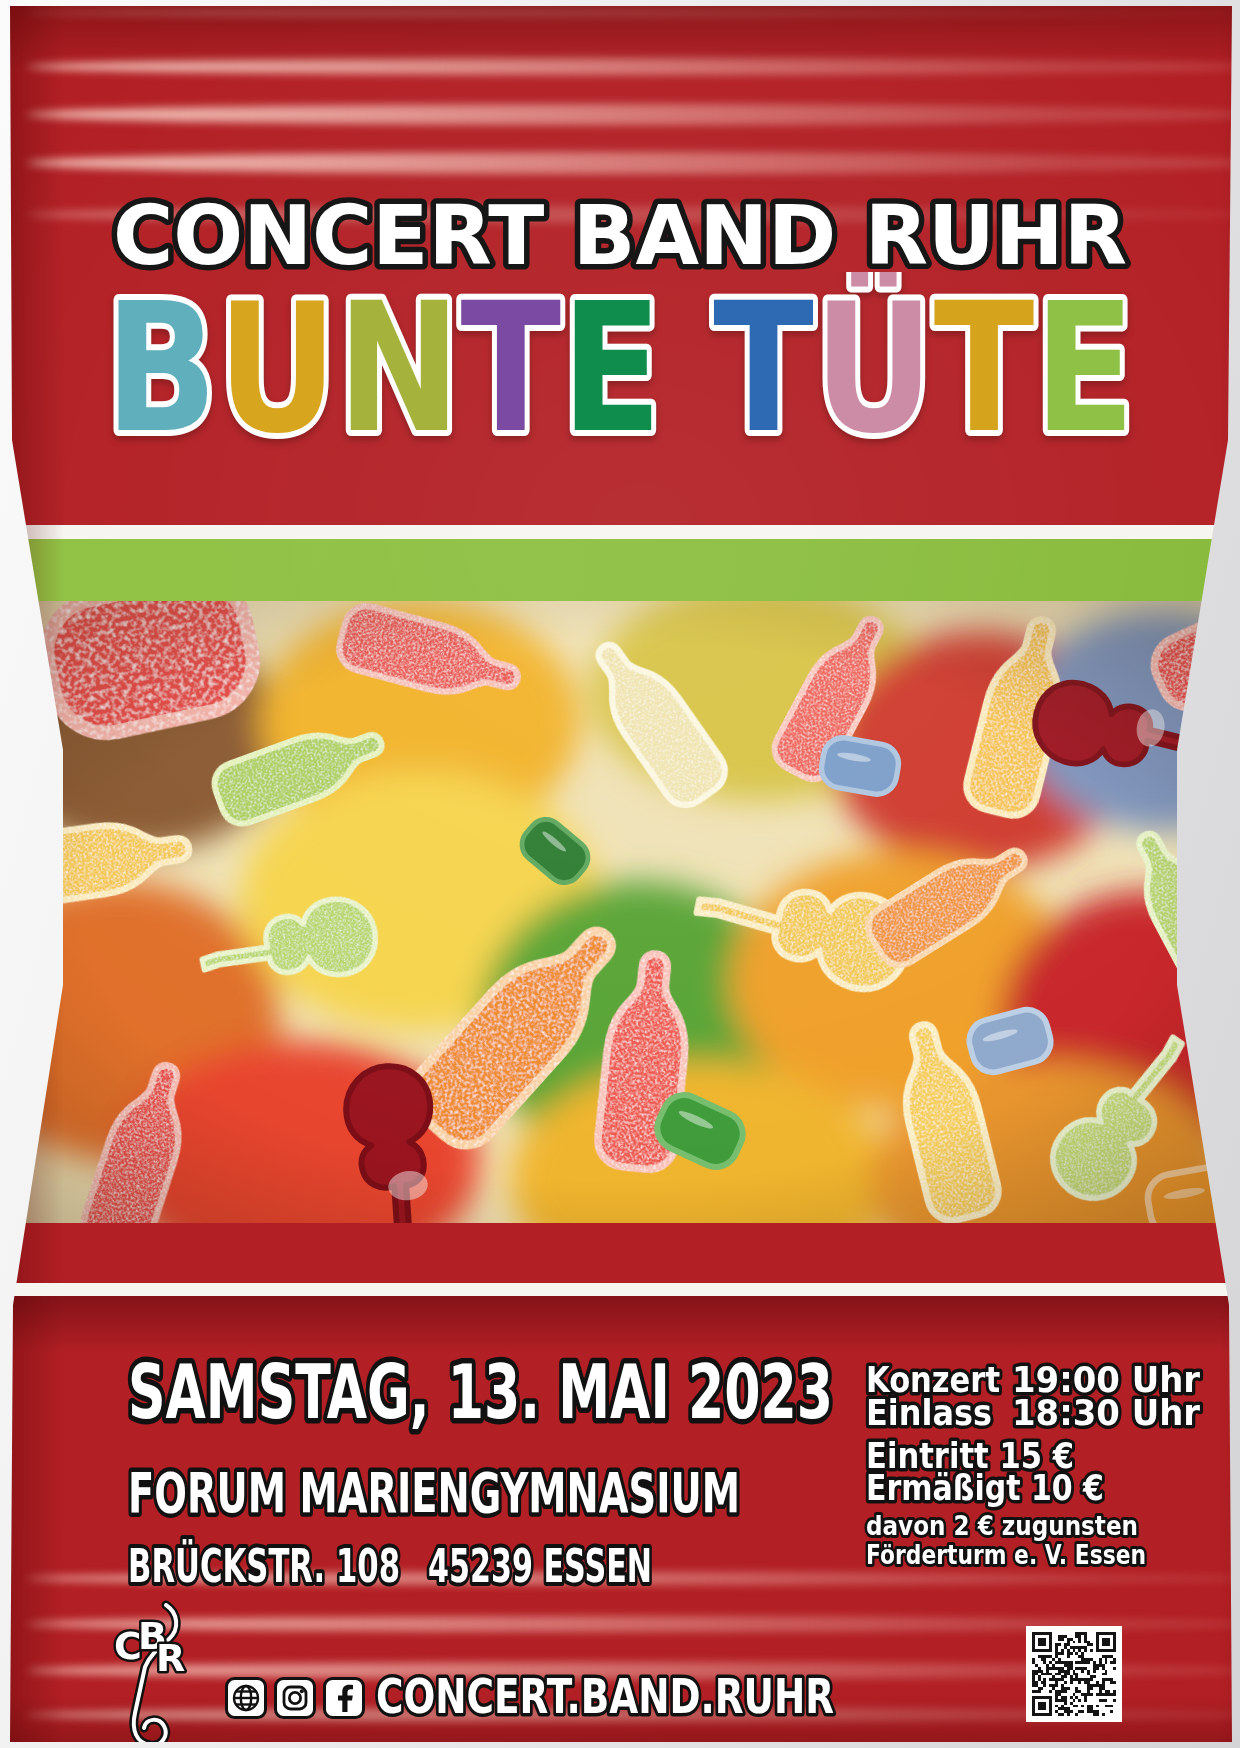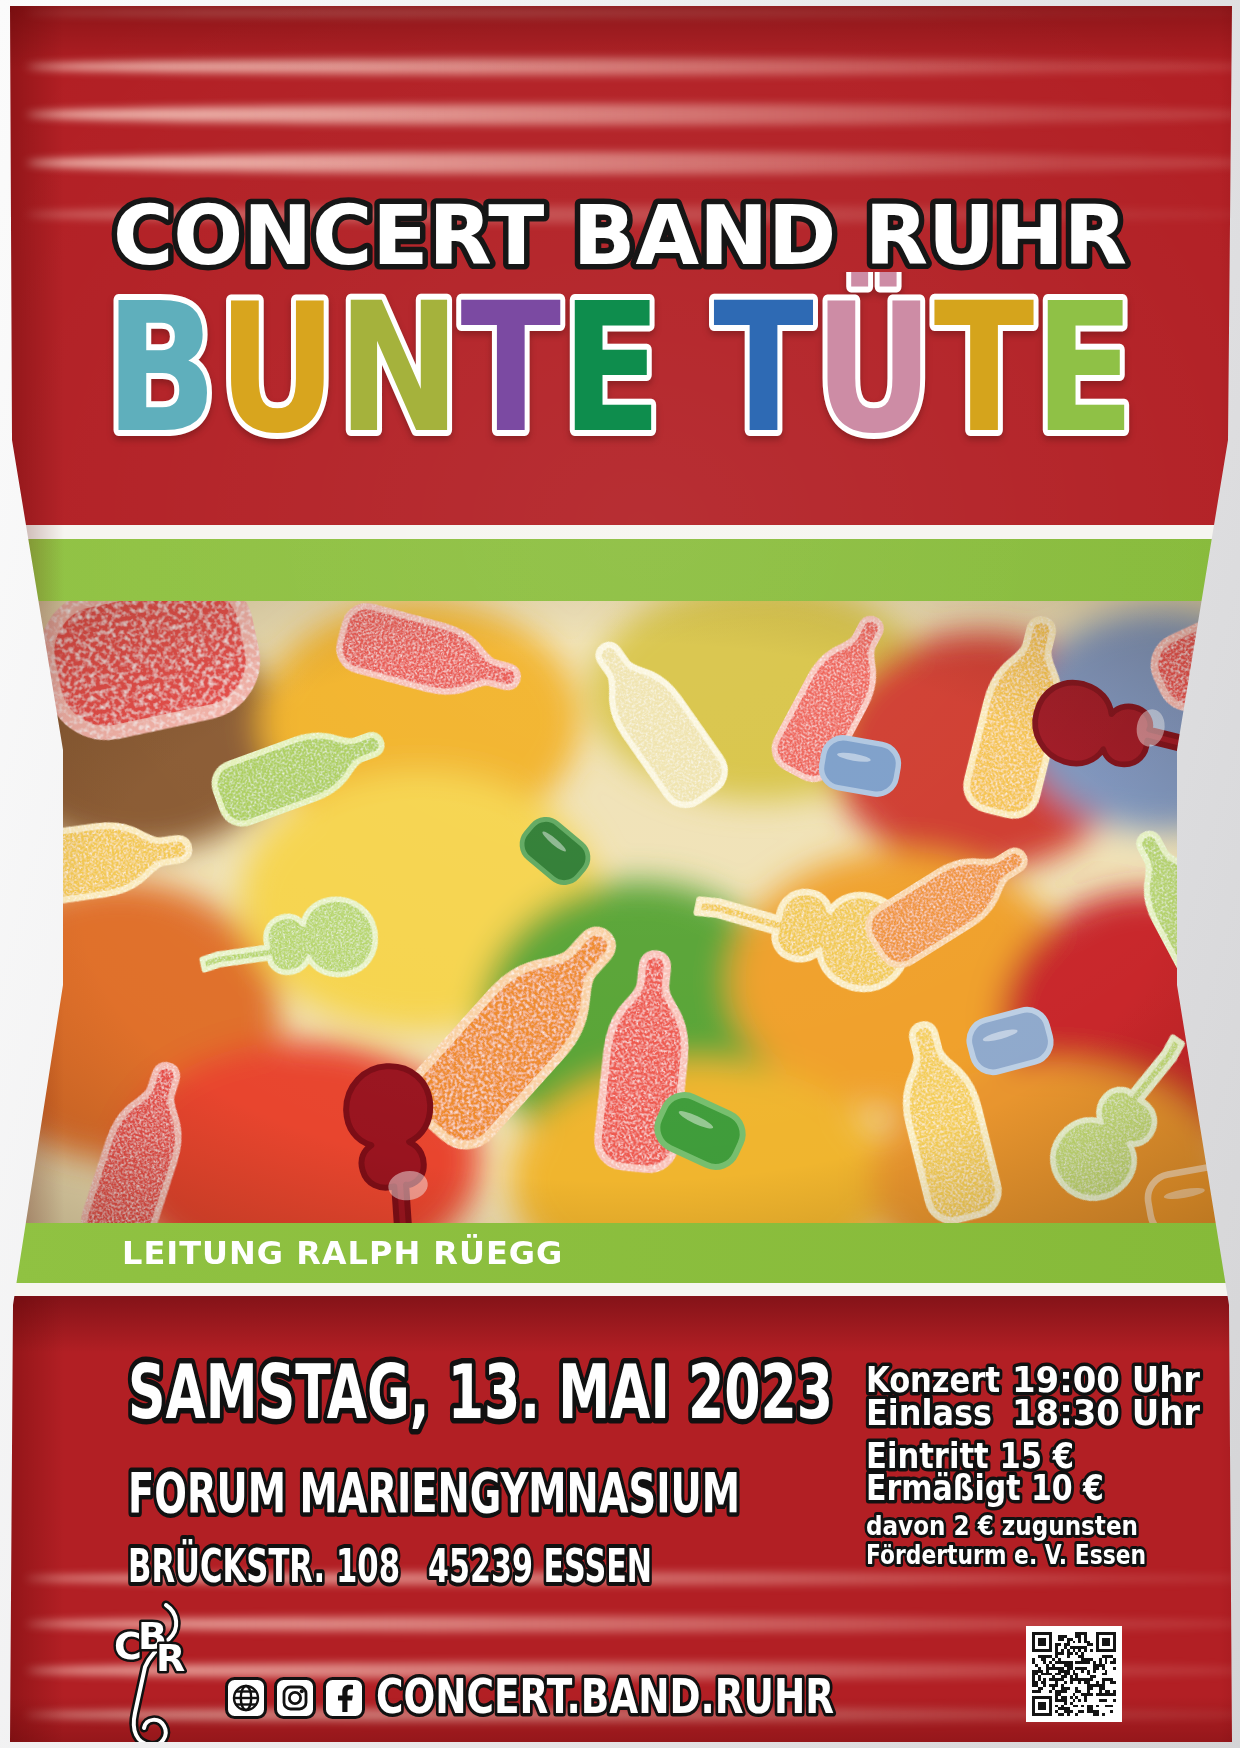--- a/index.html
+++ b/index.html
@@ -174,23 +174,20 @@
             </g>
             <g transform="translate(1195,600) rotate(-10) scale(1.1)">
               <use href="#sh-gum" fill="#F09A2D" stroke="#F7CE9B" stroke-width="6" stroke-linejoin="round"></use>
               <ellipse cx="-8.4" cy="-8.4" rx="18.900000000000002" ry="3.9200000000000004" fill="rgba(255,255,255,0.45)"></ellipse>
             </g>
           </g>
         <rect x="0" y="0" width="1240" height="622" fill="url(#vig)"></rect>
       </svg>
     </div>
 
-    <div class="leitung">
-      <span>LEITUNG RALPH RÜEGG</span>
-    </div>
     <div class="stripe white-strip" style="top:1283px;height:13px;z-index:6;"></div>
     <div class="shoulder"></div>
 
     <div class="crimp c-bot" style="top:1572px;height:13px;"></div>
     <div class="crimp c-bot" style="top:1616px;height:16px;"></div>
     <div class="crimp c-bot" style="top:1662px;height:17px;"></div>
     <div class="crimp c-bot" style="top:1708px;height:14px;"></div>
 
     <svg class="zlift" style="position:absolute;left:0;top:1288px;" width="1240" height="460" viewBox="0 0 1240 460">
       <g fill="#ffffff" stroke="#111111" stroke-linejoin="round" paint-order="stroke fill" font-weight="bold">

